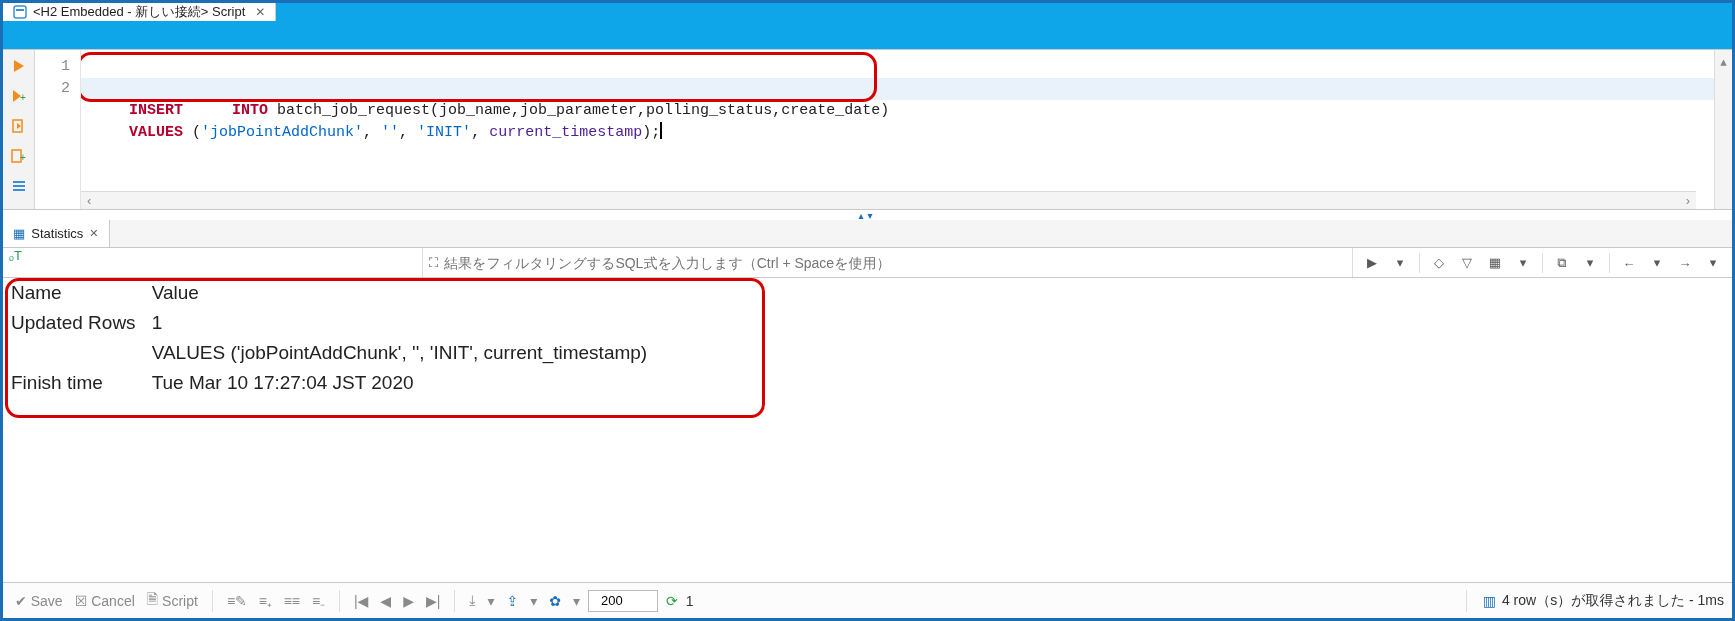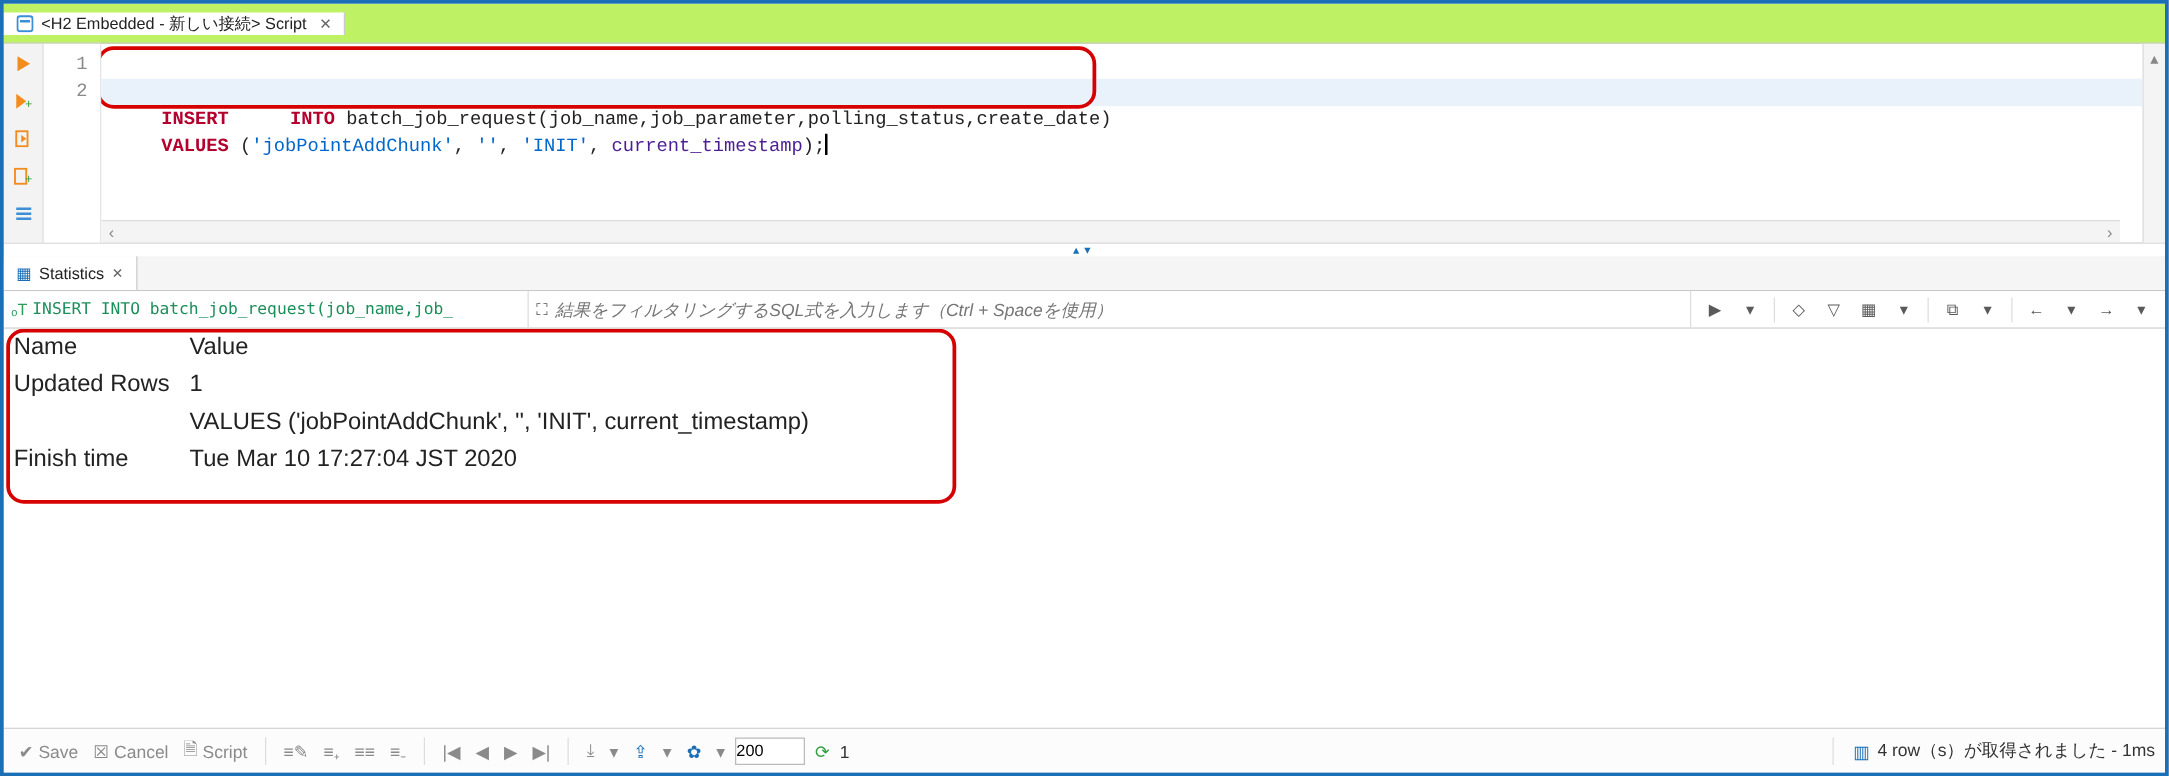--- a/index.html
+++ b/index.html
@@ -11,25 +11,25 @@
     width: 1735px;
     height: 621px;
     border: 3px solid #1a6fb6;
     overflow: hidden;
     display: flex;
     flex-direction: column;
   }
 
   
   .tab-bar {
-    height: 32px;
+    height: 47px;
     border-bottom: 1px solid #c9c9c9;
     display: flex;
-    align-items: center;
-    background: #bef264;
+    align-items: flex-start;
+    background: #0ea5e9;
   }
   .tab {
     display: flex;
     align-items: center;
     gap: 6px;
     padding: 0 10px;
     border-right: 1px solid #c9c9c9;
     background: #ffffff;
     font-size: 13px;
   }
@@ -136,37 +136,37 @@
 
   
   .filter-row {
     height: 30px;
     display:flex; align-items:center;
     border-bottom:1px solid #c9c9c9;
     background:#fff;
     font-size:13px;
   }
   .filter-left {
-    display:flex; align-items:center; gap:4px;
+    display:flex; gap:4px;
     padding:0 6px;
     color:#1b8f5a;
     white-space:nowrap;
     border-right:1px solid #ddd;
     height:100%;
     width: 420px;
     overflow:hidden;
   }
   .filter-left .tiny { color:#1b8f5a; font-family: Consolas, monospace; font-size:13px; }
   .filter-input-wrap {
     flex:1; display:flex; align-items:center; gap:6px; padding:0 6px;
     border-right:1px solid #ddd; height:100%;
   }
   .filter-input {
     flex:1; border:none; outline:none;
-    font-style:italic; color:#888; font-size:14px;
+    color:#888; font-size:14px;
     font-family:"Segoe UI", sans-serif;
   }
   .toolbar-right {
     display:flex; align-items:center; gap:6px; padding:0 8px; height:100%;
   }
   .tool-ico { width:22px; height:22px; display:flex; align-items:center; justify-content:center; color:#5a5a5a; cursor:pointer; }
   .tool-sep { width:1px; height:20px; background:#ddd; margin:0 2px; }
 
   
   .results {
@@ -191,21 +191,21 @@
     height: 36px;
     border-top:1px solid #c9c9c9;
     background:#fcfcfc;
     display:flex; align-items:center;
     gap:4px; padding:0 8px;
     font-size:14px; color:#8a8a8a;
   }
   .statusbar .sbtn { display:flex; align-items:center; gap:4px; padding:0 4px; cursor:pointer; }
   .statusbar .sep { width:1px; height:22px; background:#ddd; margin:0 6px; }
   .statusbar input.fetch {
-    width:56px; height:22px; border:1px solid #bbb; padding:0 0; font-size:13px;
+    width:70px; height:22px; border:1px solid #bbb; padding:0 12px; font-size:13px;
   }
   .statusbar .status-text { color:#333; margin-left:6px; display:flex; align-items:center; gap:6px; }
 </style>
 </head>
 <body>
 
 <div class="tab-bar">
   <div class="tab">
     <span class="sql-icon">
       <svg width="14" height="14" viewBox="0 0 14 14">
@@ -282,21 +282,20 @@
   <div class="stats-tab">
     <span class="grid-icon">▦</span>
     <span>Statistics</span>
     <span class="close" style="color:#666;font-size:11px;">✕</span>
   </div>
 </div>
 
 <div class="filter-row">
   <div class="filter-left">
     <span style="color:#2a9d5a;">ₒT</span>
-    <span class="tiny">INSERT INTO batch_job_request(job_name,job_</span>
   </div>
   <div class="filter-input-wrap">
     <span style="color:#555;">⛶</span>
     <input class="filter-input" placeholder="結果をフィルタリングするSQL式を入力します（Ctrl + Spaceを使用）" style="">
   </div>
   <div class="toolbar-right">
     <div class="tool-ico">▶</div>
     <div class="tool-ico">▾</div>
     <div class="tool-sep"></div>
     <div class="tool-ico">◇</div>

